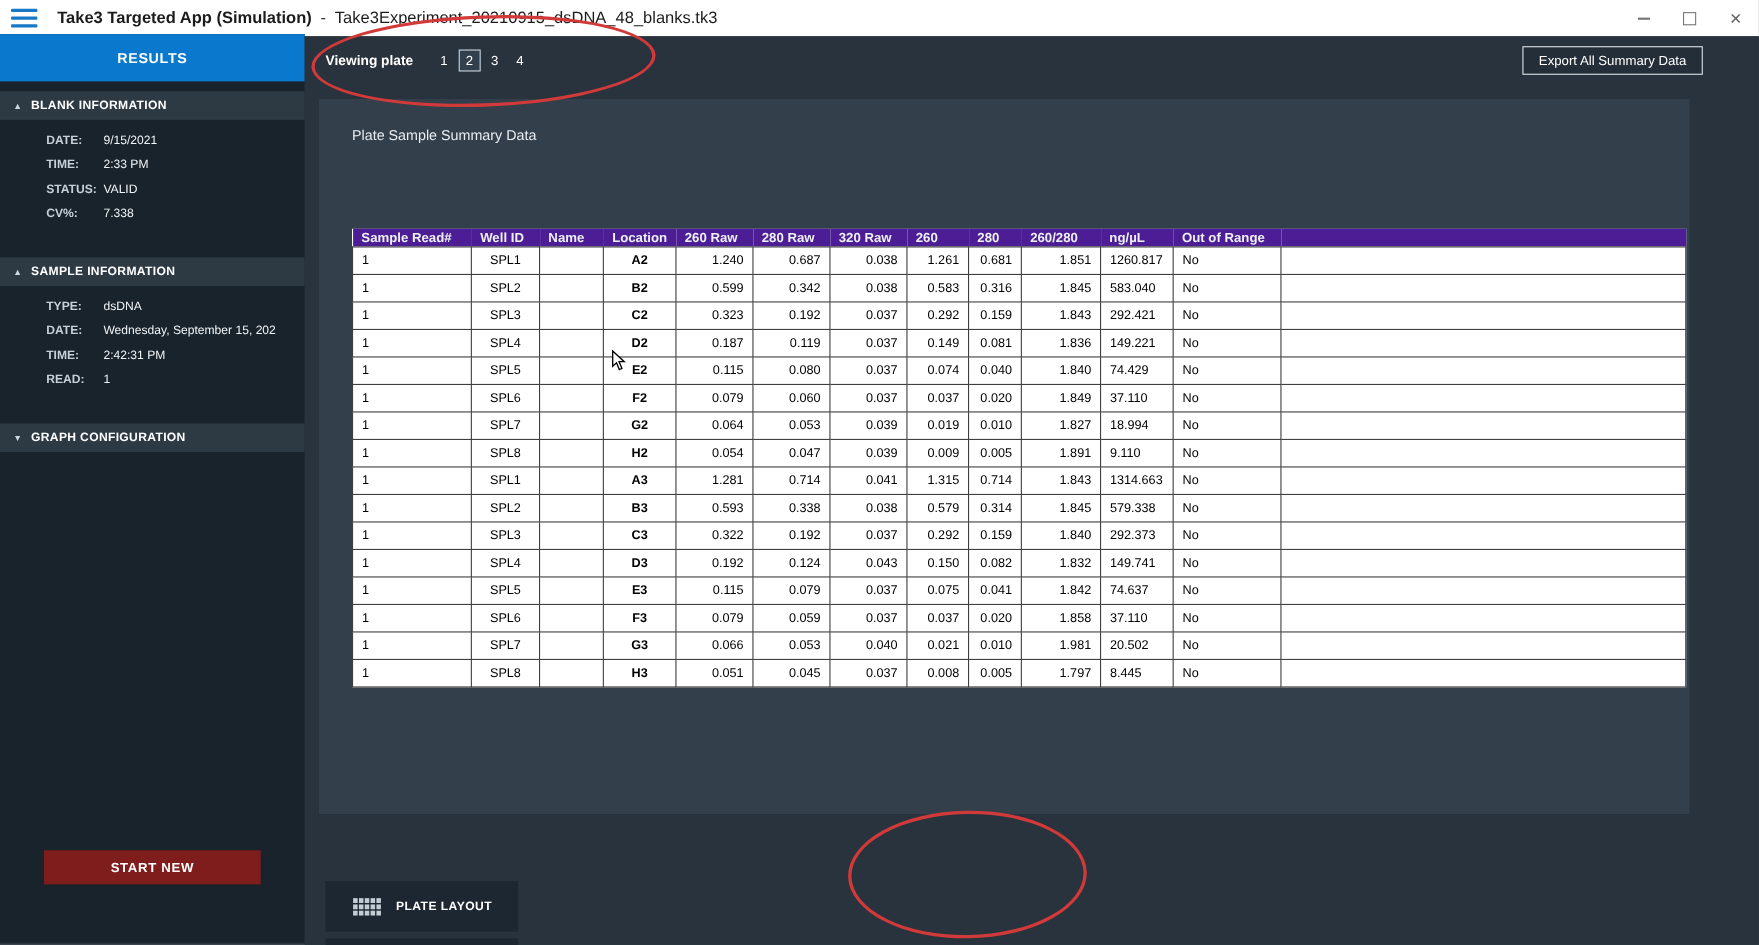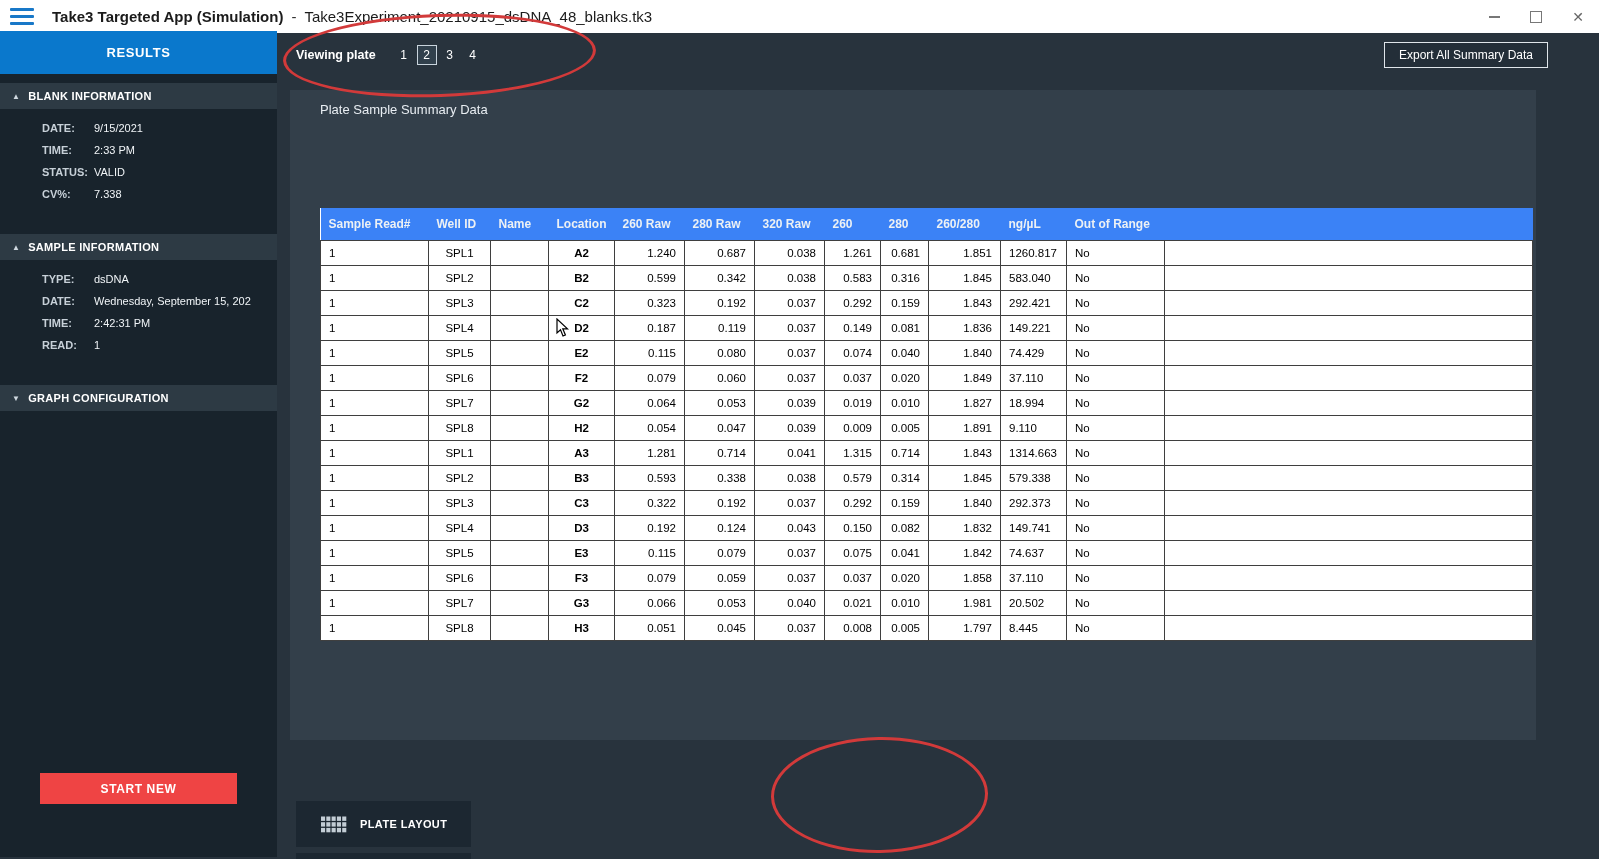--- a/index.html
+++ b/index.html
@@ -26,40 +26,40 @@
   .sidebar-header{height:43px;background:#0a78cc;color:#fff;font-size:13px;font-weight:700;
     letter-spacing:.6px;display:flex;align-items:center;justify-content:center;}
   .sections{padding-top:9px;}
   .section-header{height:26px;background:#2d3a44;color:#fff;font-size:11px;font-weight:700;
     letter-spacing:.3px;display:flex;align-items:center;padding:0 12px;cursor:pointer;}
   .section-header .tri{font-size:8px;margin-right:8px;color:#cfd8df;}
   .fields{padding:13px 0 24px 4px;}
   .field-row{display:flex;align-items:baseline;font-size:11px;height:22px;padding-left:38px;white-space:nowrap;overflow:hidden;}
   .flabel{width:52px;flex:none;color:#c7d0d8;font-weight:700;}
   .fvalue{color:#f0f4f7;overflow:hidden;text-overflow:clip;}
-  .start-new{position:absolute;left:40px;top:742px;width:197px;height:31px;background:#ef4444;
+  .start-new{position:absolute;left:40px;top:742px;width:197px;height:31px;background:#7f1d1d;
     border:none;color:#fff;font-family:"Liberation Sans",sans-serif;font-size:12px;font-weight:700;
     letter-spacing:.6px;cursor:pointer;}
 
   
   .main{position:absolute;left:277px;top:33px;width:1322px;height:826px;background:#28333d;}
   .topbar{height:43px;display:flex;align-items:center;padding-left:19px;}
   .vp-label{color:#fff;font-size:12.5px;font-weight:700;}
   .plate-selector{display:flex;margin-left:18px;gap:3px;}
   .plate-num{width:20px;height:20px;display:flex;align-items:center;justify-content:center;
     color:#fff;font-size:12px;cursor:pointer;box-sizing:border-box;}
   .plate-num.selected{border:1px solid #c9d4dd;background:#31404c;}
   .export-btn{margin-left:auto;margin-right:51px;height:26px;padding:0 14px;background:#232e38;
     border:1px solid #dfe5ea;color:#fff;font-family:"Liberation Sans",sans-serif;font-size:12px;cursor:pointer;}
 
   .panel{position:absolute;left:13px;top:57px;width:1246px;height:650px;background:#333f4a;}
-  .panel-title{position:absolute;left:30px;top:12px;color:#e8edf2;font-size:13px;}
+  .panel-title{position:absolute;left:30px;top:25px;color:#e8edf2;font-size:13px;}
   table.summary{position:absolute;left:30px;top:118px;width:1213px;border-collapse:collapse;table-layout:fixed;background:#fff;}
-  table.summary th{background:#3b82f6;color:#edf1f4;font-size:12px;font-weight:700;text-align:left;
-    height:32px;padding:0 8px;box-sizing:border-box;border:none;}
+  table.summary th{background:#4c1d95;color:#edf1f4;font-size:12px;font-weight:700;text-align:left;
+    height:16px;padding:0 8px;box-sizing:border-box;border:none;}
   table.summary td{height:25px;box-sizing:border-box;padding:0 8px;border:1px solid #3f3f3f;
     font-size:11.5px;color:#000;background:#fff;white-space:nowrap;overflow:hidden;}
   .col-0{width:108px;} .col-1{width:62px;} .col-2{width:58px;} .col-3{width:66px;font-weight:bold;}
   .col-4{width:70px;} .col-5{width:70px;} .col-6{width:70px;} .col-7{width:56px;}
   .col-8{width:48px;} .col-9{width:72px;} .col-10{width:66px;} .col-11{width:98px;}
   td.t-center{text-align:center;} td.t-right{text-align:right;padding-right:14px;} td.t-left{text-align:left;}
 
   
   .tabbar{position:absolute;left:19px;top:768px;display:flex;gap:6px;flex-direction:column;}
   .tab{height:46px;display:flex;align-items:center;gap:12px;padding:0 24px;background:#1c2731;

